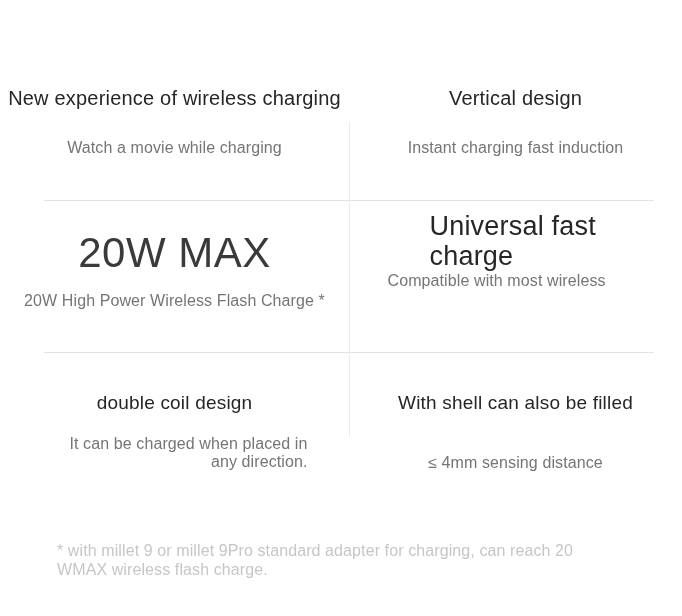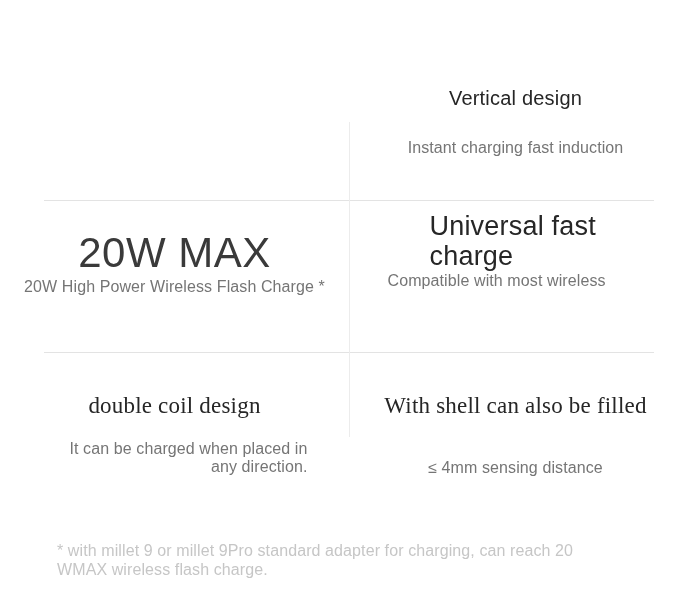--- a/index.html
+++ b/index.html
@@ -25,37 +25,37 @@
   .c2{left:349px;width:333px;}
   .r1{top:0;height:200px;}
   .r2{top:200px;height:152px;}
   .r3{top:352px;height:128px;}
 
   .title{
     margin:0;font-weight:400;color:var(--heading);
     font-size:20px;line-height:1.2;letter-spacing:.2px;
   }
   .r1 .title{padding-top:86px;}
-  .r3 .title{font-size:23px;font-family:Liberation Serif, serif;}
+  .r3 .title{font-size:19px;}
   .r3.c1 .title{padding-top:40px;}
   .r3.c2 .title{padding-top:40px;}
 
   .subtitle{
     margin:0;font-weight:400;color:var(--subtitle);
     font-size:16px;line-height:1.12;letter-spacing:.1px;
   }
   .r1 .subtitle{margin-top:29px;}
 
   
   .big-title{
     margin:0;padding-top:28px;
     font-size:42px;line-height:1.2;font-weight:400;
     color:var(--big);letter-spacing:.5px;
   }
-  .r2.c1 .subtitle{}
+  .r2.c1 .subtitle{margin-top:14px;}
 
   
   .r2.c2 .title{
     padding-top:12px;font-size:27px;line-height:1.11;
     display:inline-block;width:172px;text-align:left;
   }
   .r2.c2 .subtitle{
     display:inline-block;width:256px;text-align:left;
   }
 
@@ -77,20 +77,24 @@
     position:absolute;left:57px;top:541px;width:600px;
     margin:0;font-size:16px;line-height:19px;
     color:var(--footnote);letter-spacing:.1px;text-align:left;
   }
 </style>
 </head>
 <body>
 
 <div class="stage">
 
+  <section class="cell r1 c1">
+    <h2 class="title">New experience of wireless charging</h2>
+    <p class="subtitle">Watch a movie while charging</p>
+  </section>
 
   <section class="cell r1 c2">
     <h2 class="title">Vertical design</h2>
     <p class="subtitle">Instant charging fast induction</p>
   </section>
 
   <section class="cell r2 c1">
     <h2 class="big-title">20W MAX</h2>
     <p class="subtitle">20W High Power Wireless Flash Charge *</p>
   </section>

